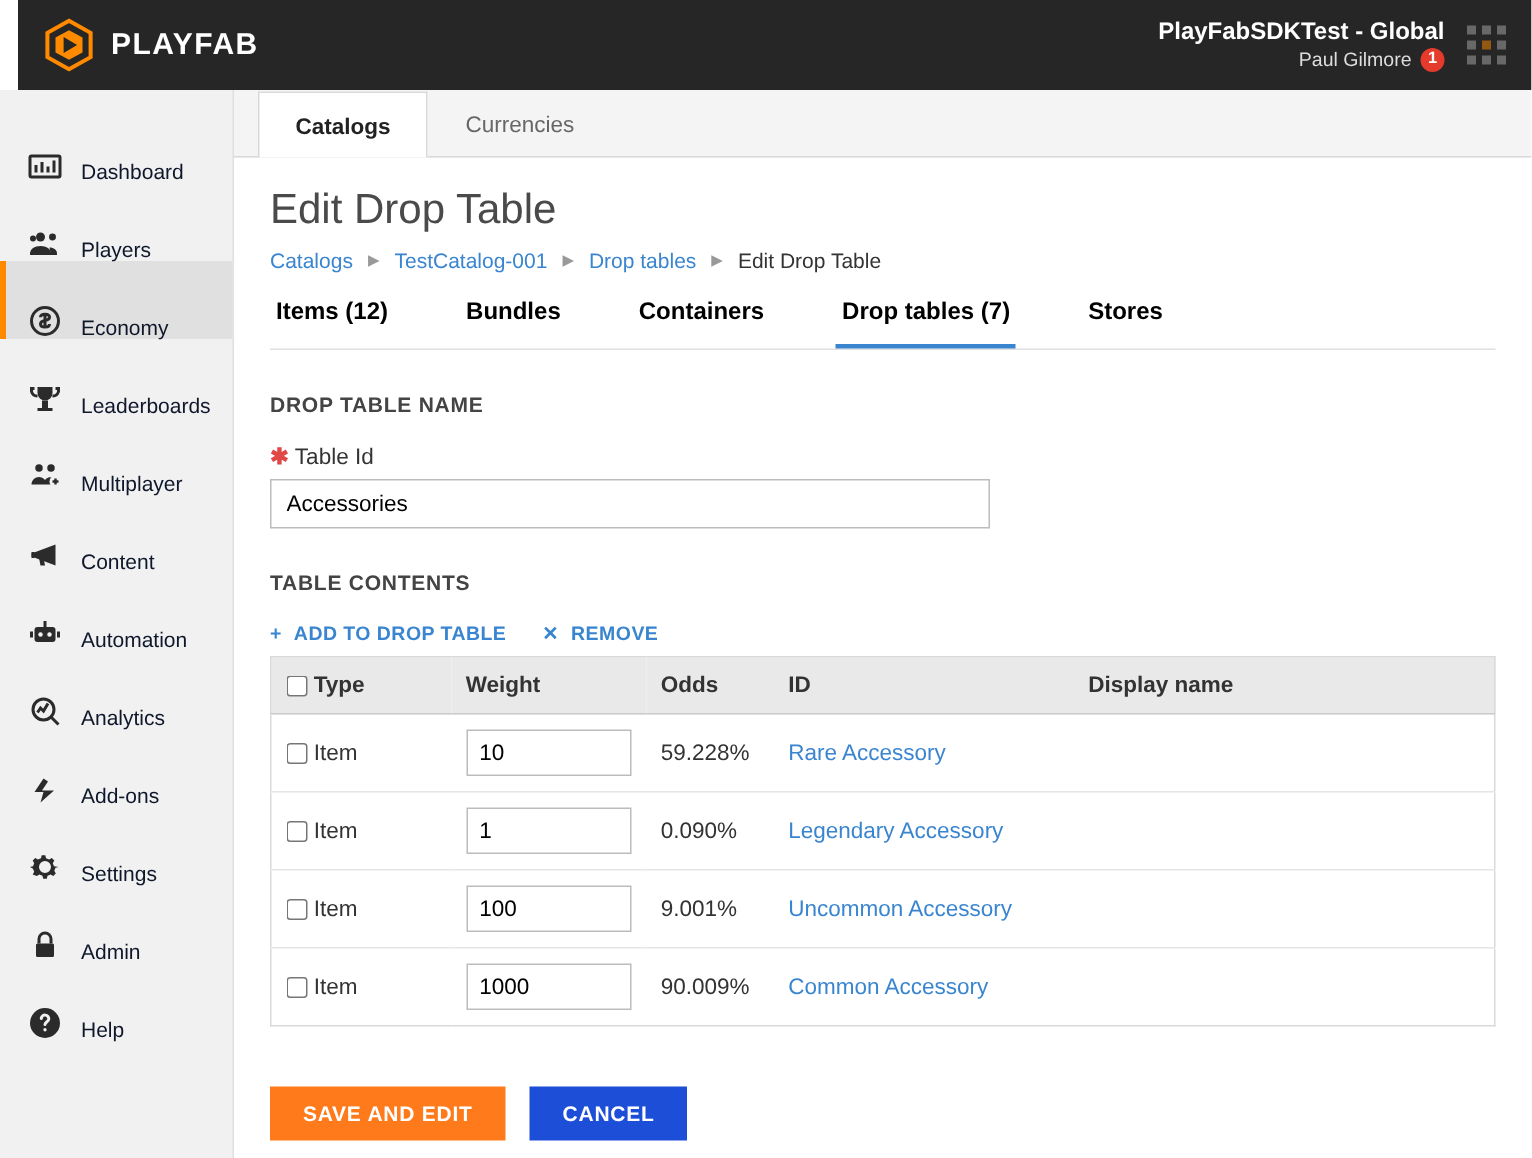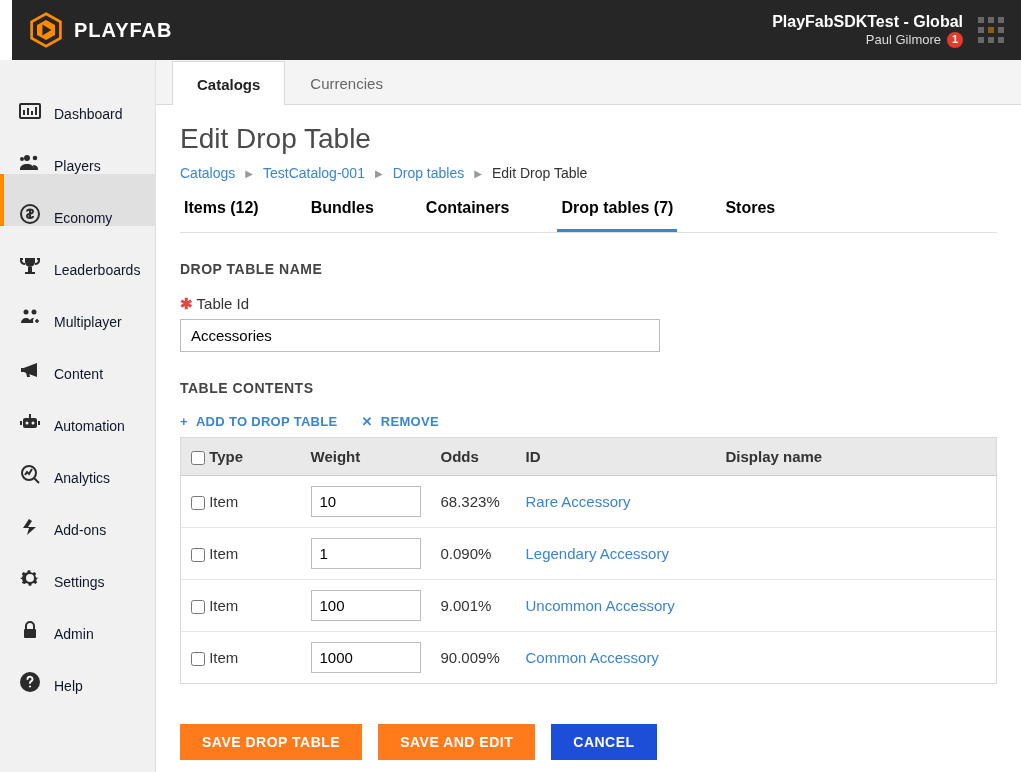--- a/index.html
+++ b/index.html
@@ -261,21 +261,21 @@
             <th style="width:120px">Weight</th>
             <th style="width:85px">Odds</th>
             <th style="width:200px">ID</th>
             <th>Display name</th>
           </tr>
         </thead>
         <tbody>
           <tr>
             <td><input type="checkbox" style=""> <span>Item</span></td>
             <td><input class="wt" value="10" style=""></td>
-            <td>68.323%</td>
+            <td>59.228%</td>
             <td><a href="#" class="id-link">Rare Accessory</a></td>
             <td></td>
           </tr>
           <tr>
             <td><input type="checkbox" style=""> <span>Item</span></td>
             <td><input class="wt" value="1" style=""></td>
             <td>0.090%</td>
             <td><a href="#" class="id-link">Legendary Accessory</a></td>
             <td></td>
           </tr>
@@ -290,19 +290,18 @@
             <td><input type="checkbox" style=""> <span>Item</span></td>
             <td><input class="wt" value="1000" style=""></td>
             <td>90.009%</td>
             <td><a href="#" class="id-link">Common Accessory</a></td>
             <td></td>
           </tr>
         </tbody>
       </table>
 
       <div class="btn-row">
-        <button class="btn btn-orange">SAVE DROP TABLE</button>
         <button class="btn btn-orange">SAVE AND EDIT</button>
         <button class="btn btn-gray">CANCEL</button>
       </div>
     </div>
   </div>
 </div>
 
 </body></html>

